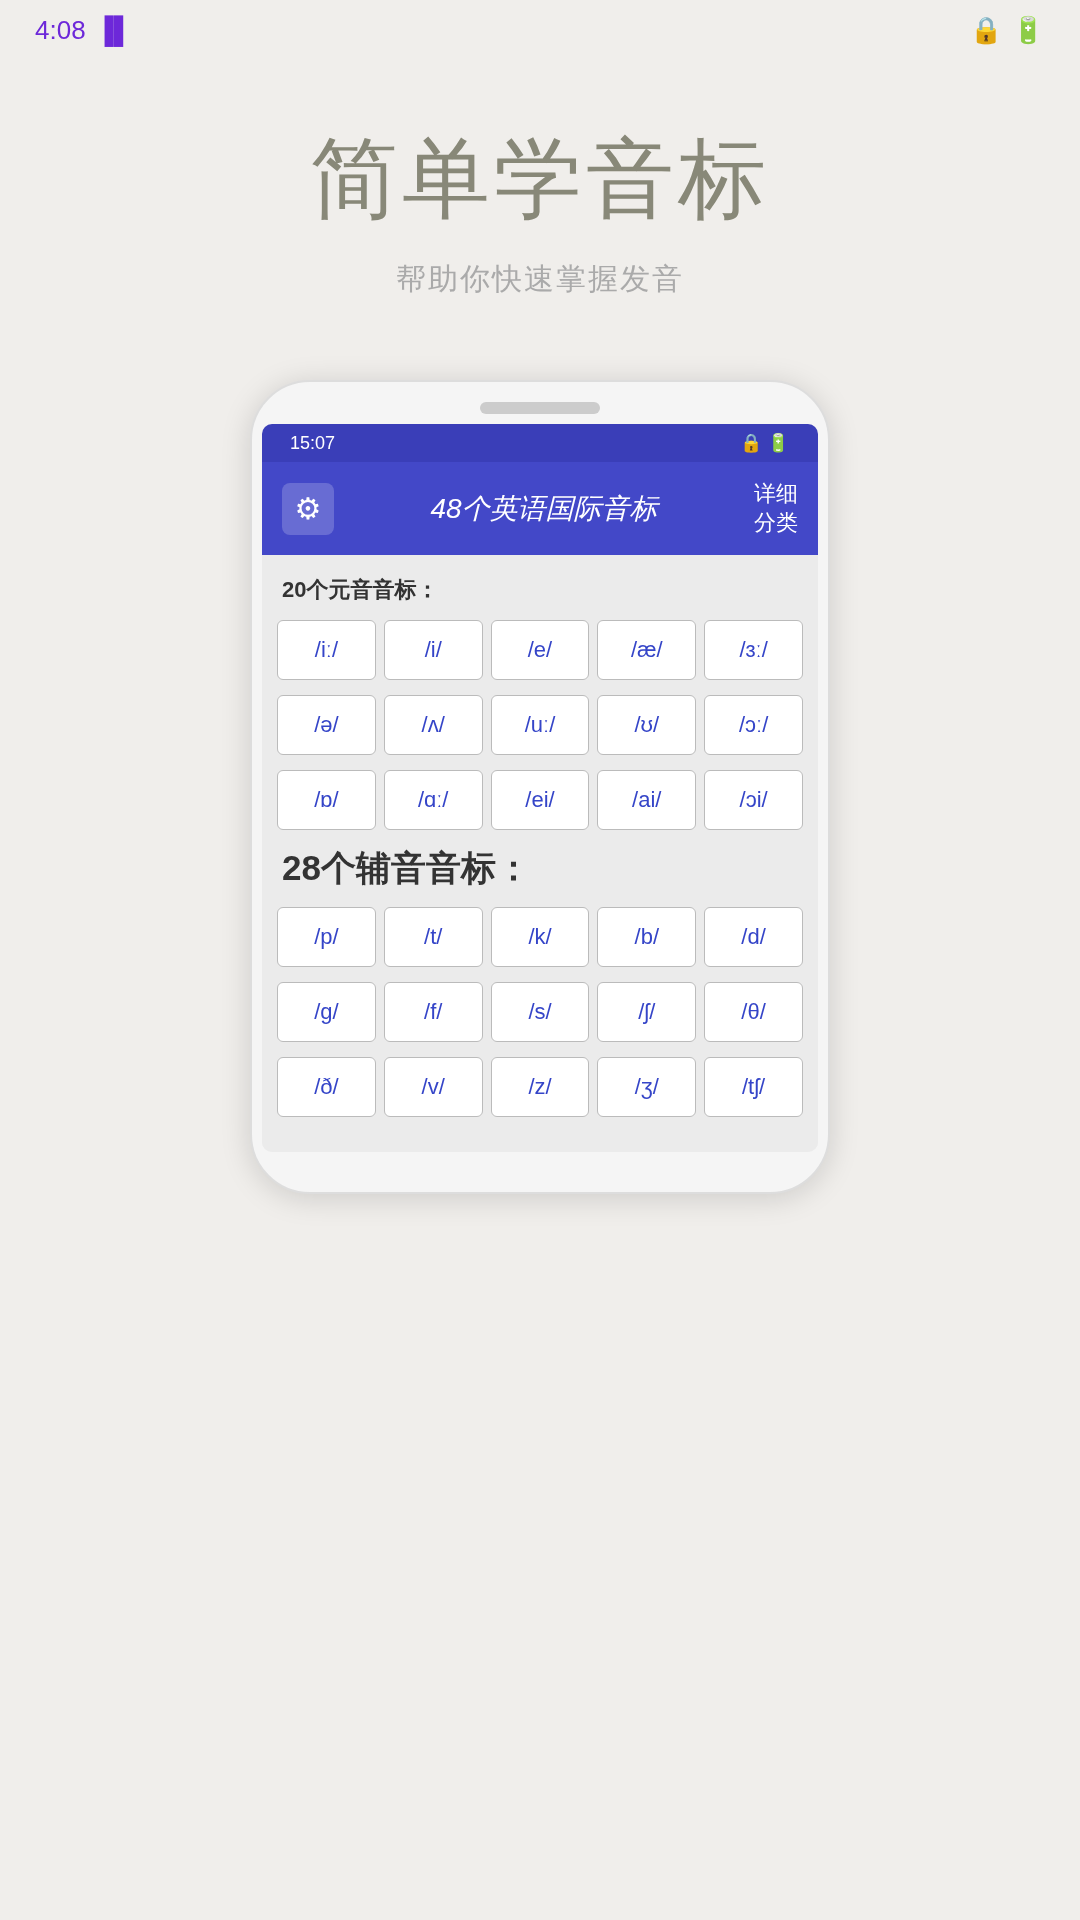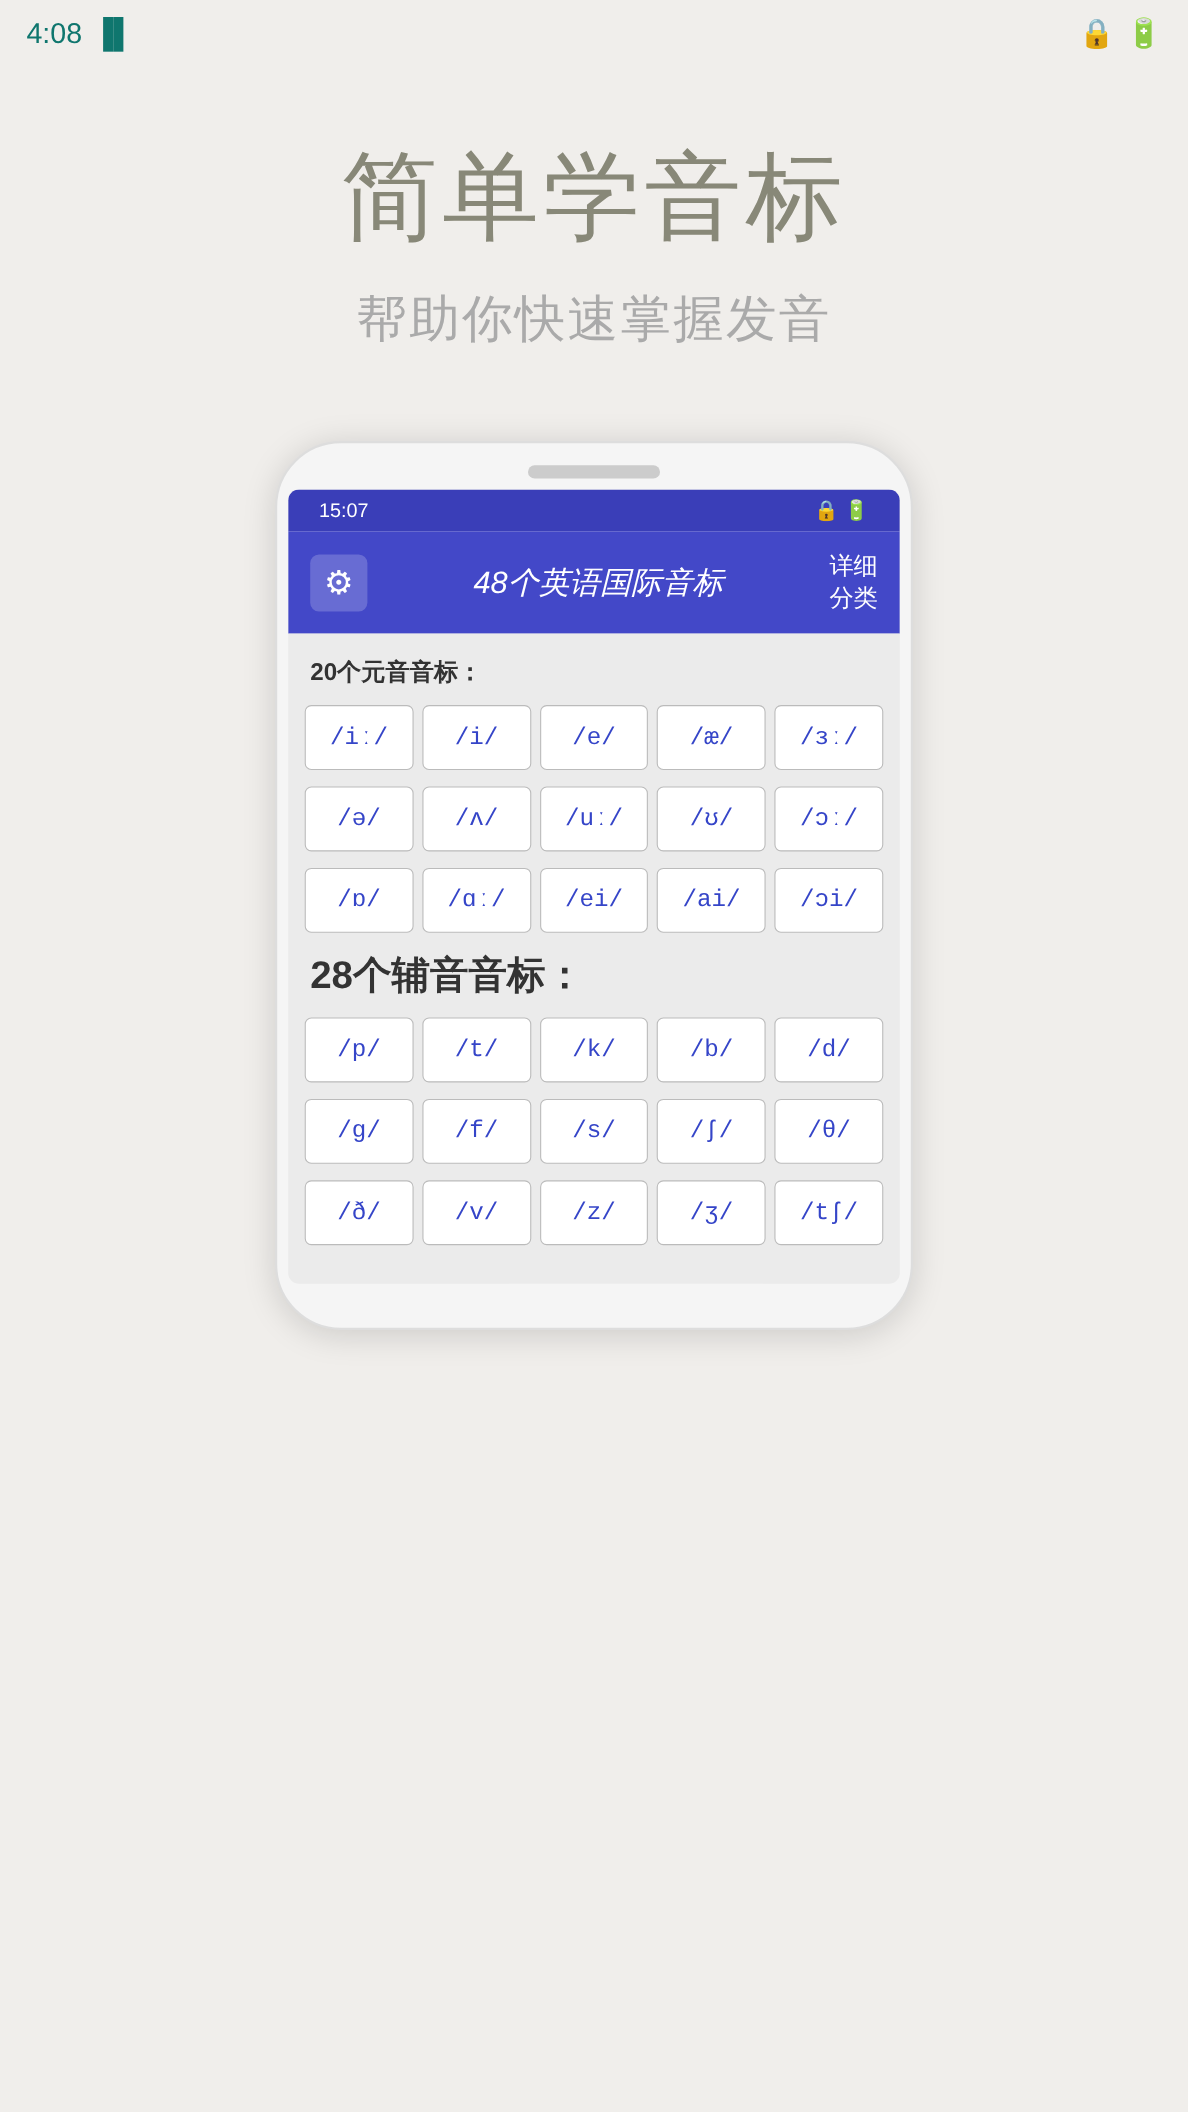--- a/index.html
+++ b/index.html
@@ -14,22 +14,22 @@
       align-items: center;
     }
 
     
     .status-bar {
       width: 100%;
       height: 60px;
       display: flex;
       align-items: center;
       justify-content: space-between;
-      padding: 0 24px;
-      color: #0f766e;
+      padding: 0 35px;
+      color: #6d28d9;
       font-size: 26px;
     }
 
     .status-left {
       display: flex;
       align-items: center;
       gap: 10px;
     }
 
     .status-right {
@@ -45,21 +45,21 @@
     }
 
     .main-title {
       font-size: 88px;
       font-weight: 500;
       color: #888878;
       letter-spacing: 4px;
     }
 
     .sub-title {
-      font-size: 46px;
+      font-size: 30px;
       color: #aaa;
       margin-top: 20px;
       letter-spacing: 2px;
     }
 
     
     .phone-mockup {
       width: 580px;
       margin-top: 80px;
       background: #f5f5f5;
@@ -167,21 +167,20 @@
 
     .phoneme-cell {
       background: white;
       border: 1.5px solid #bbb;
       border-radius: 6px;
       display: flex;
       align-items: center;
       justify-content: center;
       padding: 16px 4px;
       cursor: pointer;
-      font-family: Liberation Mono, monospace;
     }
 
     .phoneme-text {
       font-size: 22px;
       color: #3545c8;
       font-weight: 400;
     }
 
     .section-label-consonant {
       font-size: 35px;

